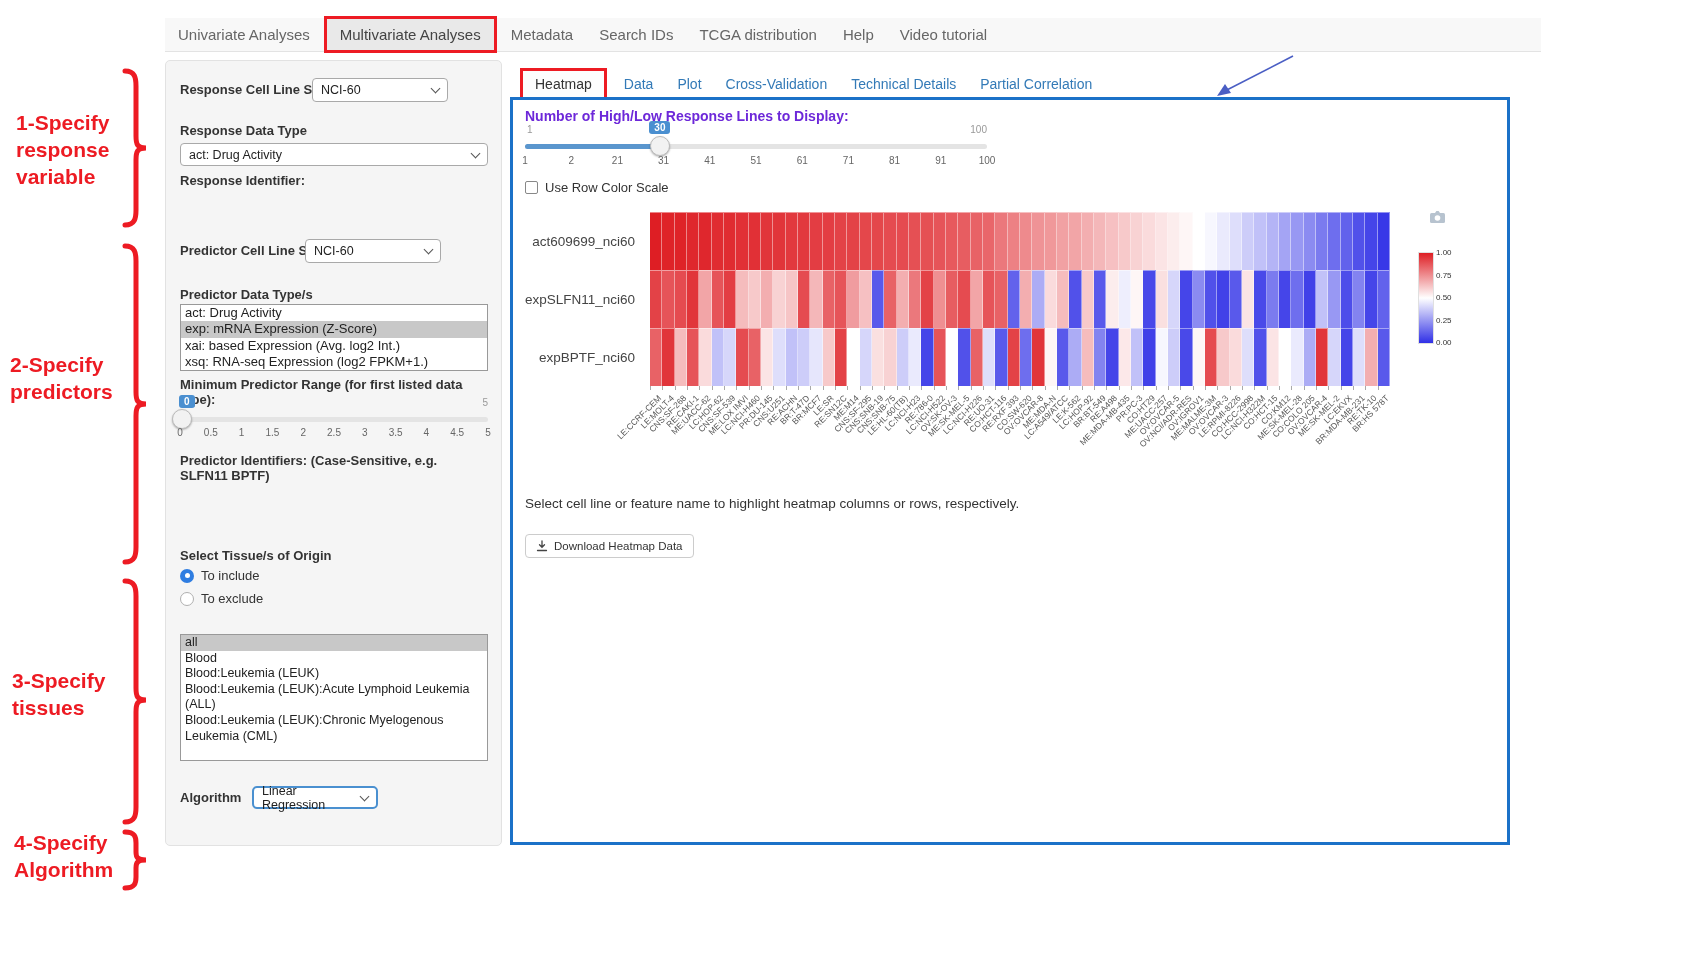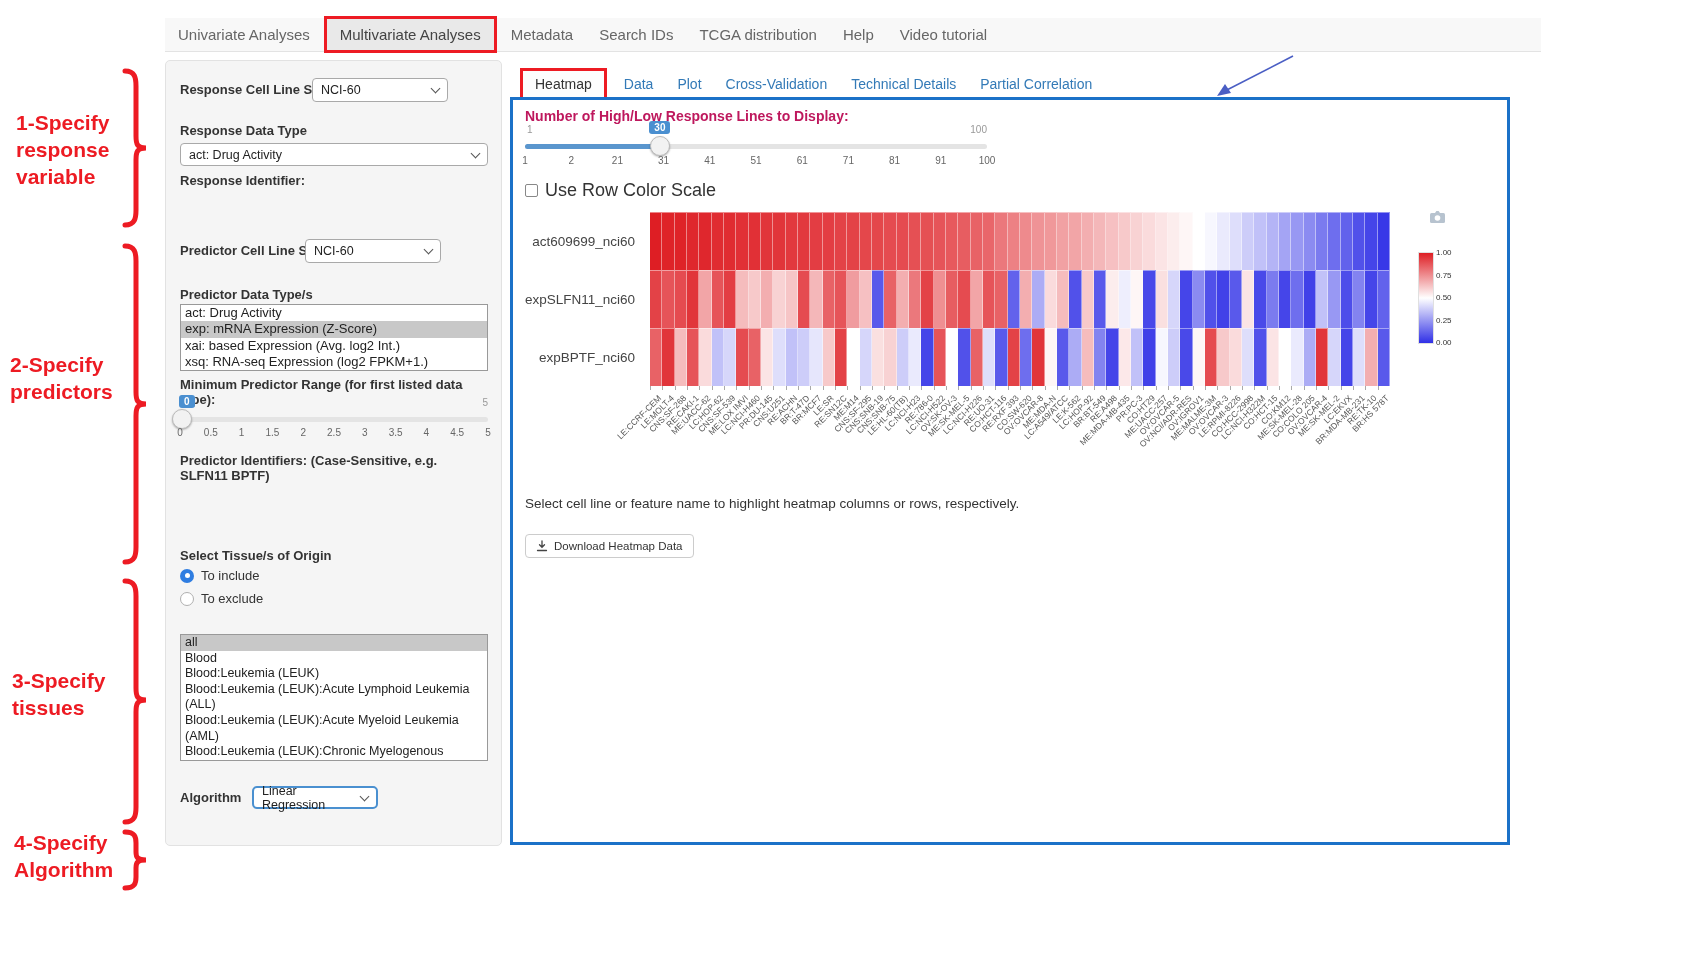--- a/index.html
+++ b/index.html
@@ -49,24 +49,24 @@
                  padding:1px 5px;border-radius:3px;}
   .slider .endlab{position:absolute;font-size:10px;color:#999;}
   .ticks{position:absolute;left:0;right:0;height:12px;}
   .ticks span{position:absolute;transform:translateX(-50%);font-size:10px;color:#666;white-space:nowrap;}
   
   .tabs{position:absolute;left:523px;top:70px;display:flex;align-items:center;height:28px;}
   .tab{font-size:14px;padding:5px 12px;color:#337ab7;cursor:pointer;white-space:nowrap;}
   .tab.active{color:#333;outline:3px solid #ed1b23;background:#fdfdfd;margin-right:8px;}
   .main-panel{position:absolute;left:510px;top:97px;width:1000px;height:748px;border:3px solid #1b71c8;
               background:#fff;box-sizing:border-box;}
-  .panel-title{position:absolute;left:12px;top:8px;font-size:14px;font-weight:bold;color:#be185d;}
+  .panel-title{position:absolute;left:12px;top:8px;font-size:14px;font-weight:bold;color:#6d28d9;}
   .cbx-row{position:absolute;left:12px;top:80px;display:flex;align-items:center;gap:7px;cursor:pointer;}
   .cbx{width:13px;height:13px;border:1.5px solid #888;border-radius:2px;background:#fff;box-sizing:border-box;flex:none;}
-  .cbx-label{font-size:18px;color:#333;}
+  .cbx-label{font-size:13px;color:#333;}
   
   .hm-grid{position:absolute;left:137px;top:112px;width:740px;height:174px;display:grid;
            grid-template-columns:repeat(60,1fr);grid-auto-rows:1fr;}
   .hm-cell{border-right:1px solid rgba(255,255,255,.45);border-top:1px solid rgba(255,255,255,.45);box-sizing:border-box;}
   .hm-rowlabels{position:absolute;left:0;top:112px;width:130px;height:174px;display:flex;flex-direction:column;
                 justify-content:space-around;align-items:flex-end;padding-right:8px;box-sizing:border-box;}
   .hm-rowlabels span{font-size:13.5px;color:#444;cursor:pointer;}
   .hm-tickstrip{position:absolute;left:137px;top:286px;width:740px;height:4px;
                 background:repeating-linear-gradient(to right,#aaa 0 1px,transparent 1px 12.333px);}
   .hm-collabels{position:absolute;left:137px;top:293px;width:740px;height:95px;}
@@ -178,21 +178,20 @@
     <div class="radio-row" style="left:14px;top:530px">
       <span class="radio off"></span>
       <span>To exclude</span>
     </div>
 
     <div class="listbox lb-tissue" id="tissue-list" style="left:14px;top:573px;width:308px;height:127px">
         <div class="opt selected">all</div>
         <div class="opt">Blood</div>
         <div class="opt">Blood:Leukemia (LEUK)</div>
         <div class="opt">Blood:Leukemia (LEUK):Acute Lymphoid Leukemia (ALL)</div>
-        <div class="opt">Blood:Leukemia (LEUK):Acute Myeloid Leukemia (AML)</div>
         <div class="opt">Blood:Leukemia (LEUK):Chronic Myelogenous Leukemia (CML)</div>
       </div>
 
     <div class="flabel" style="left:14px;top:729px">Algorithm</div>
     <div class="fselect alg" style="left:86px;top:725px;width:126px;height:23px">
       <span>Linear Regression</span>
       <span class="chev"></span>
     </div>
   </div>
 

